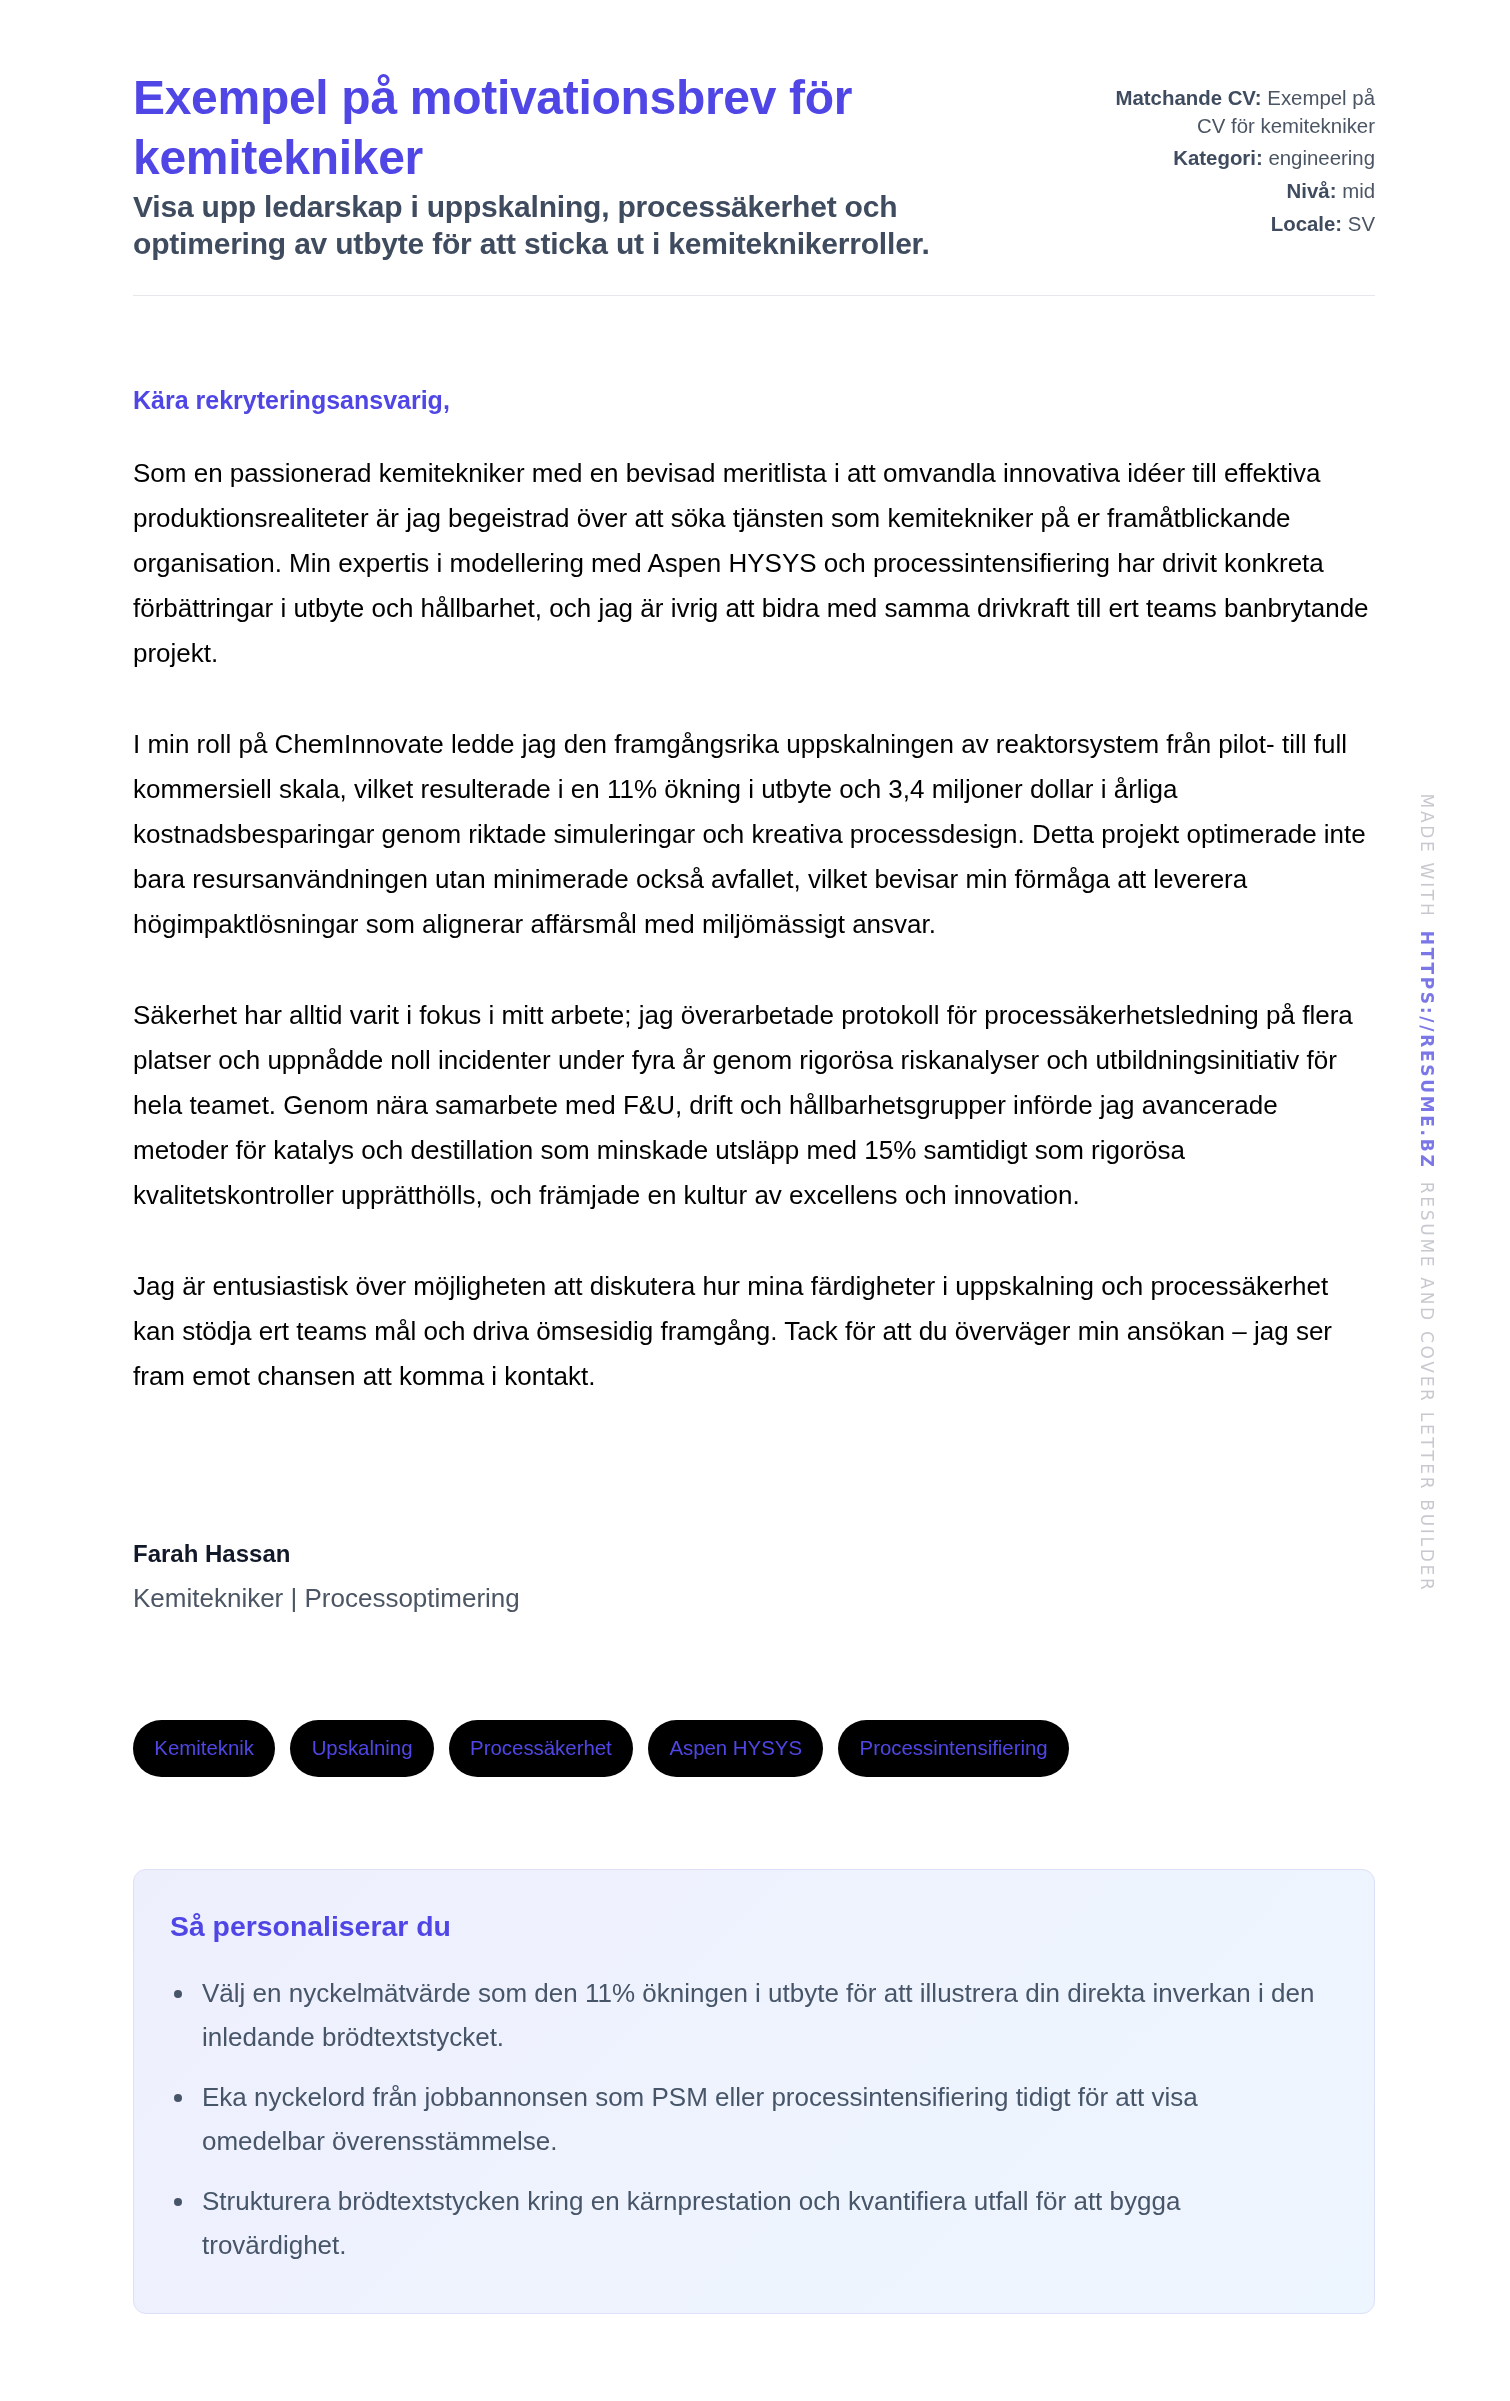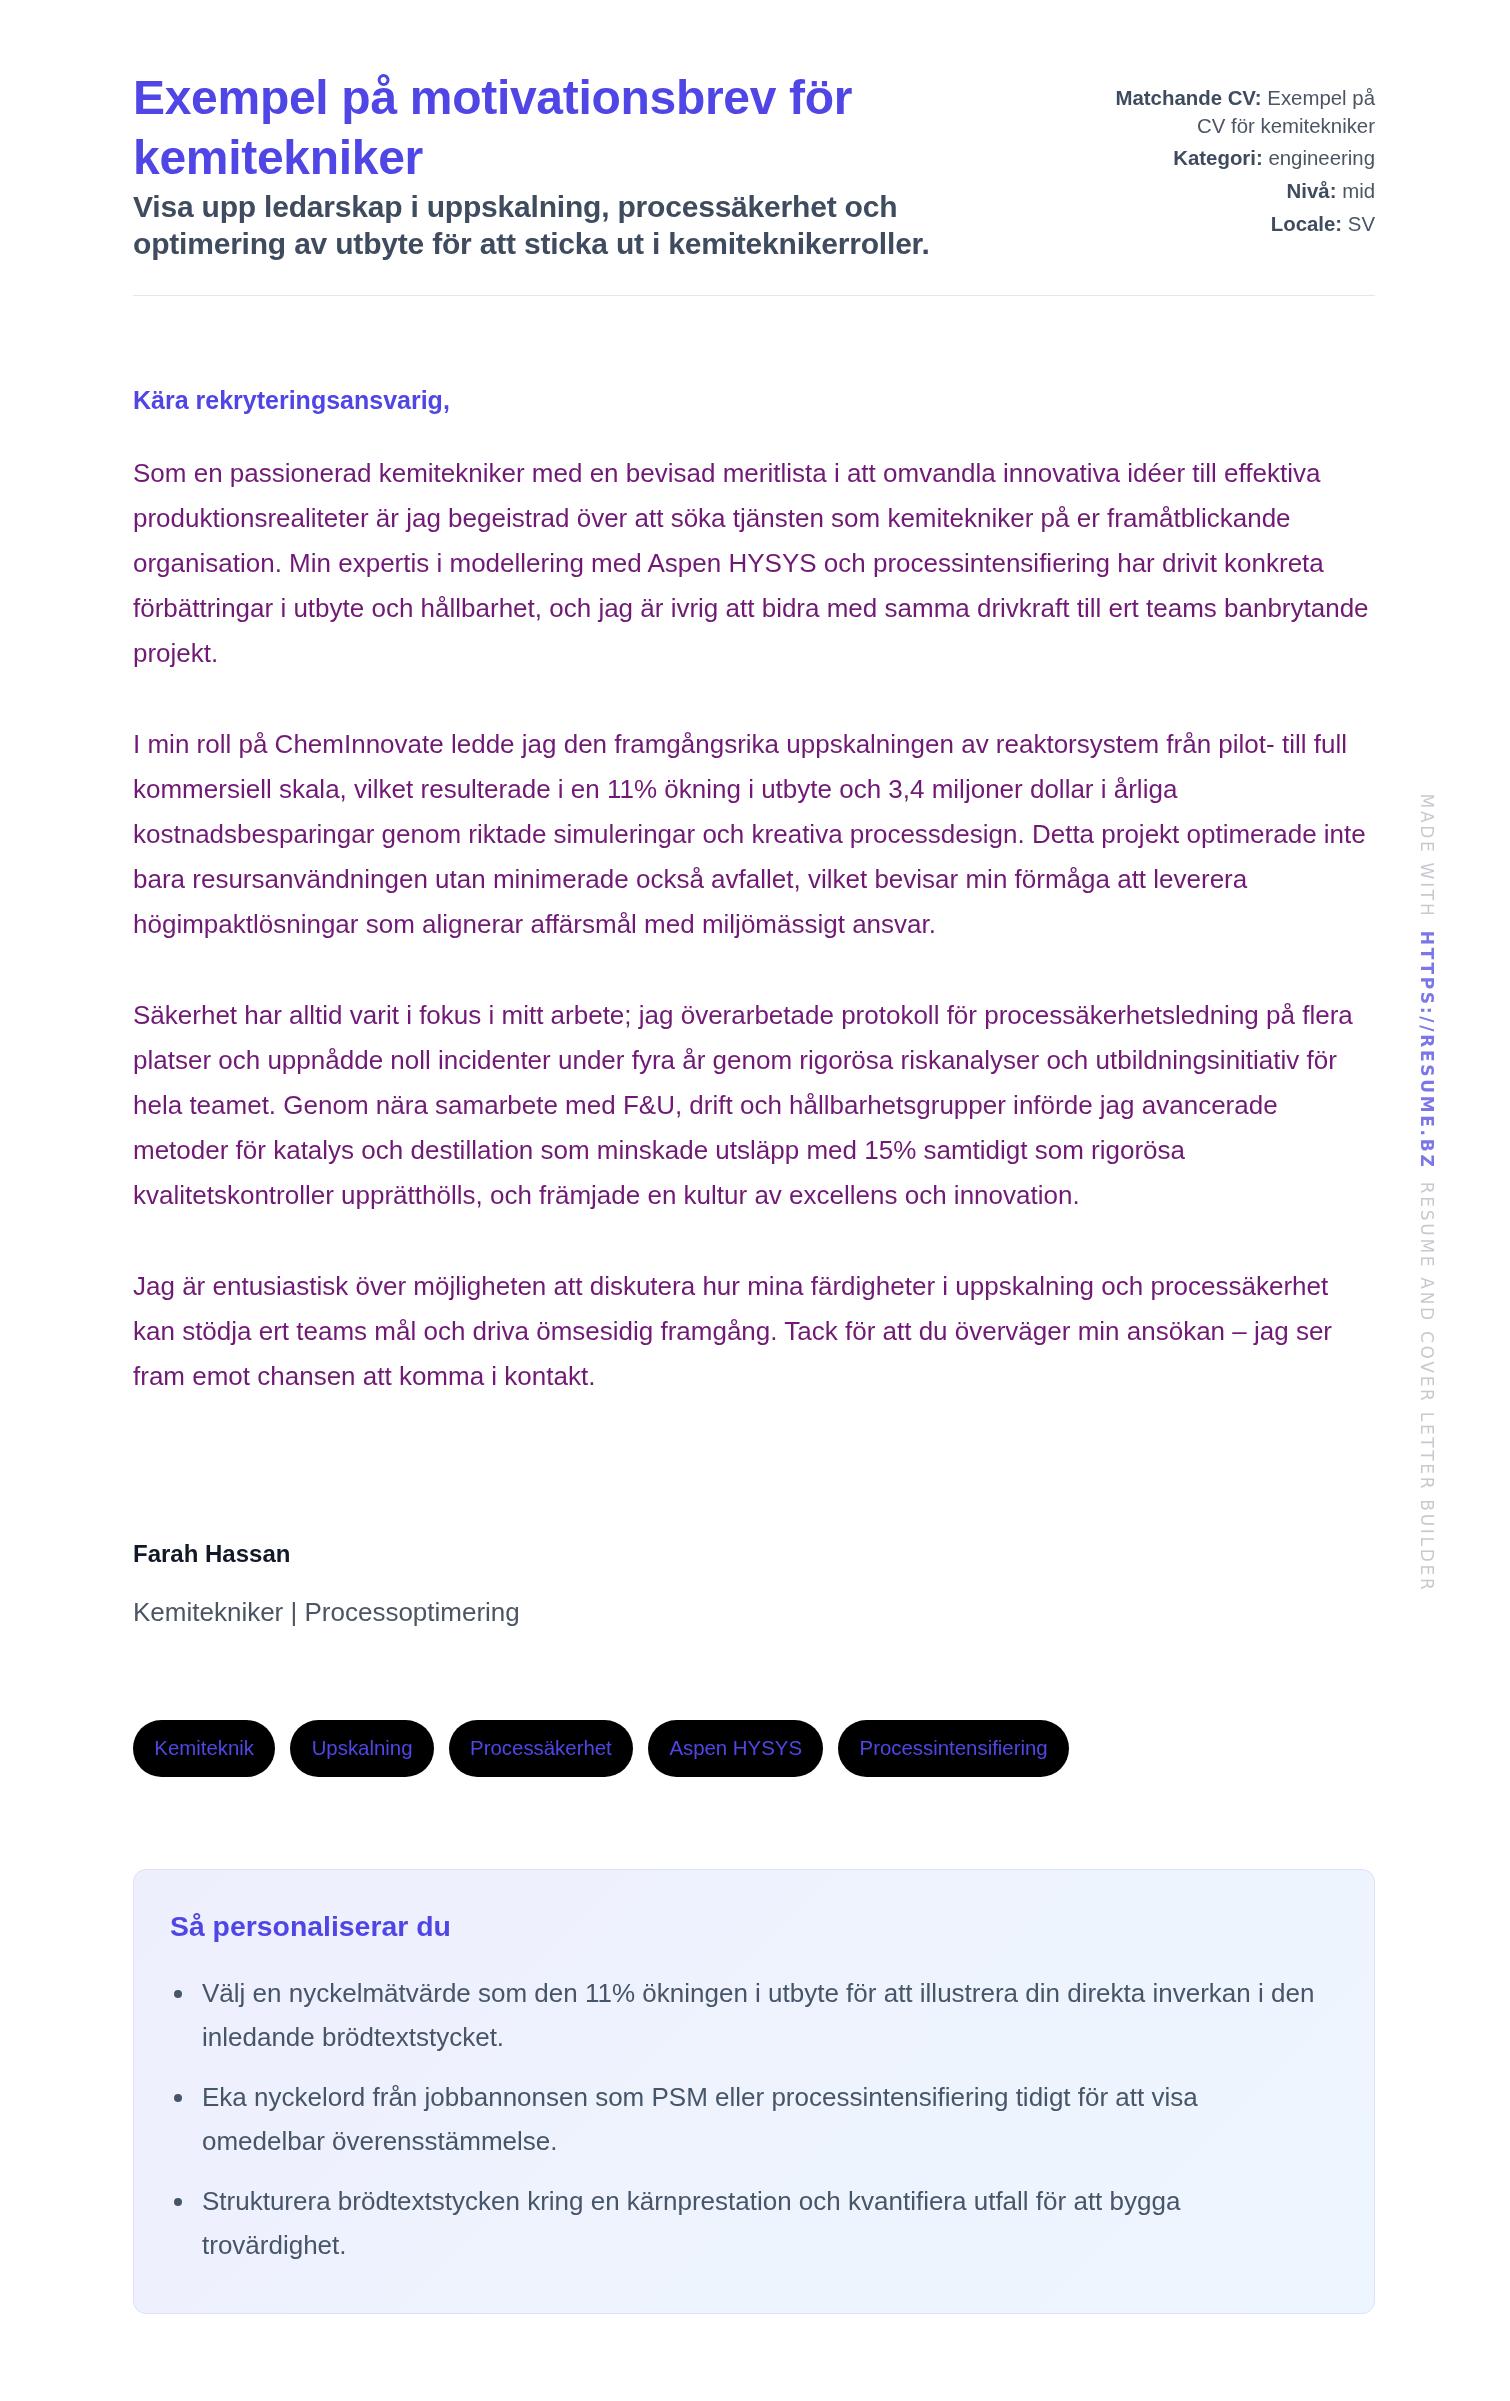--- a/index.html
+++ b/index.html
@@ -62,36 +62,36 @@
     }
     .body-text {
       position: absolute;
       top: 451px;
       left: 0;
       width: 1242px;
     }
     .body-text p {
       font-size: 26px;
       line-height: 45px;
-      color: #701a75;
+      color: #000000;
       margin-bottom: 46px;
     }
     .signature {
       position: absolute;
       top: 1534px;
       left: 0;
     }
     .sig-name {
       font-size: 24px;
       line-height: 39px;
       font-weight: 700;
       color: #111827;
     }
     .sig-title {
-      margin-top: 20px;
+      margin-top: 6px;
       font-size: 26px;
       line-height: 39px;
       color: #4b5563;
     }
     .tags {
       position: absolute;
       top: 1720px;
       left: 0;
       display: flex;
       gap: 15px;

